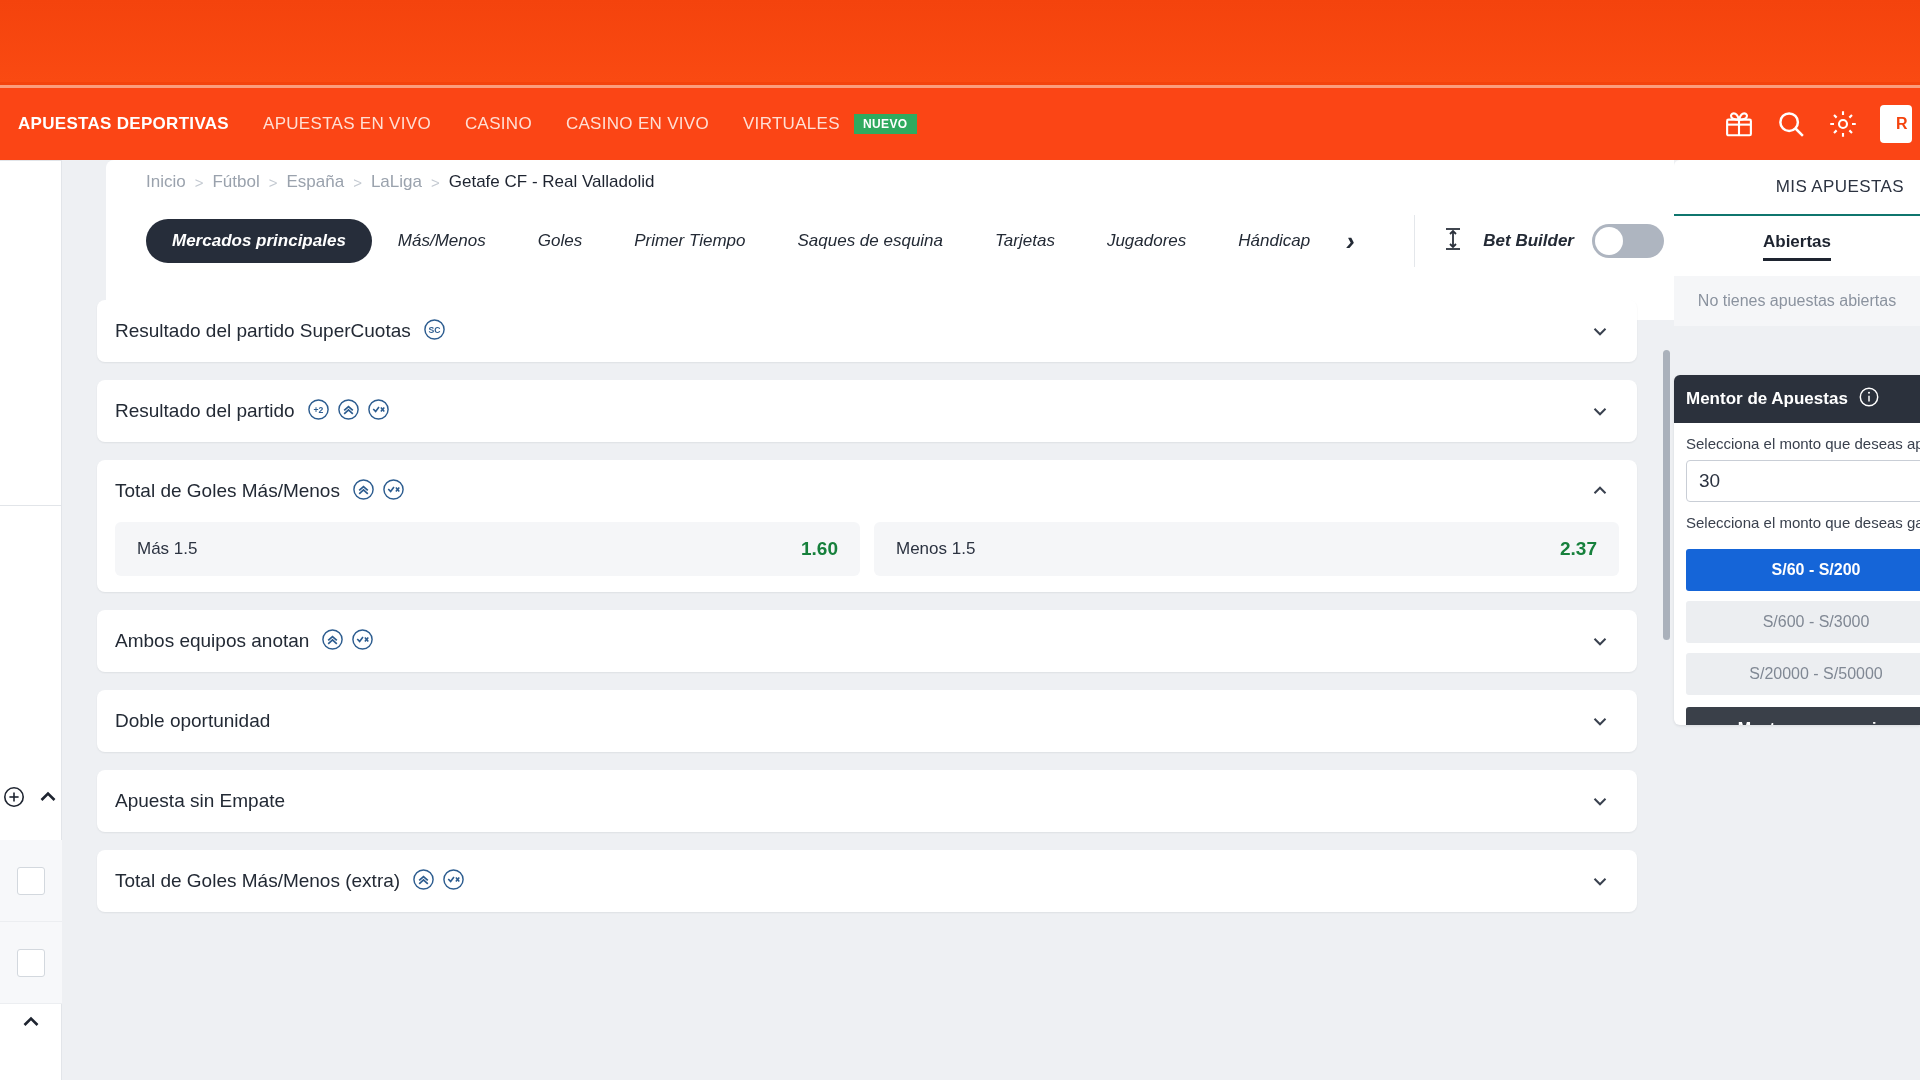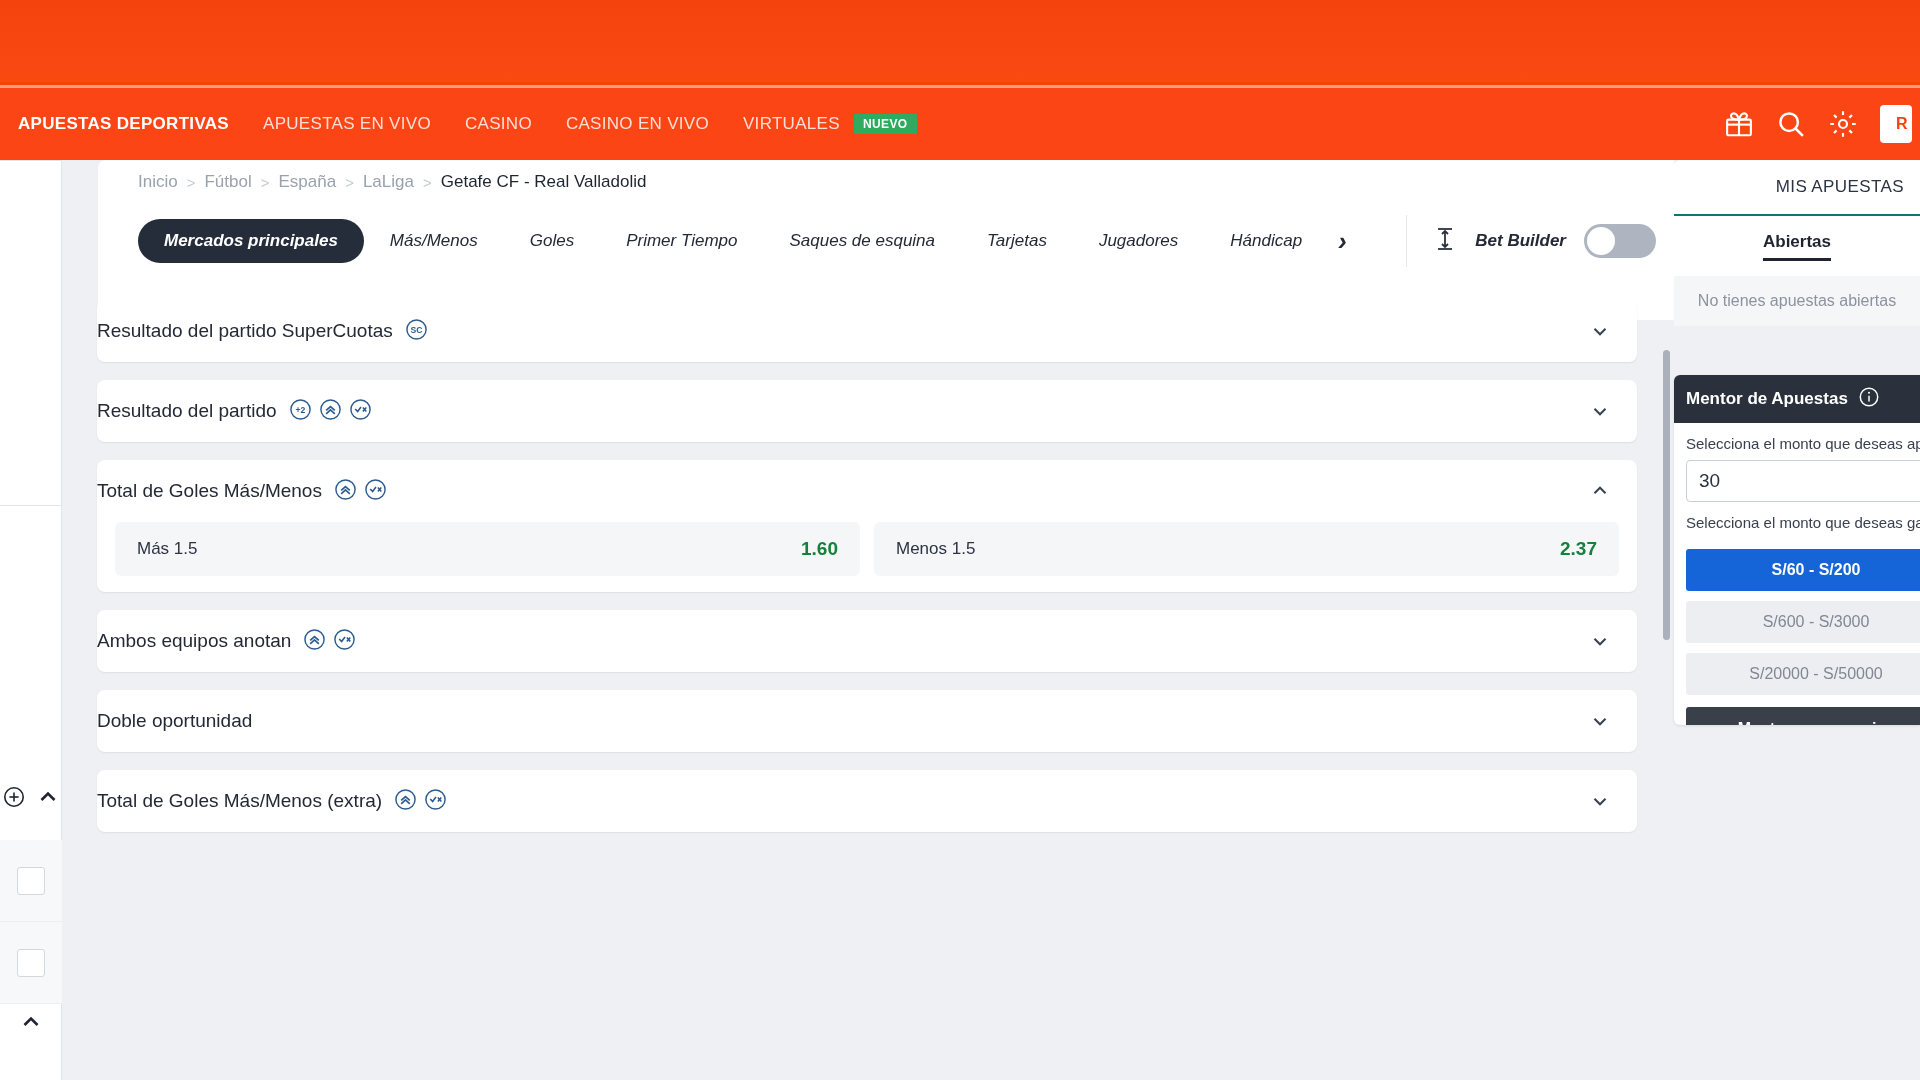--- a/index.html
+++ b/index.html
@@ -85,21 +85,21 @@
   }
 
   
   .content {
     position: absolute; left: 62px; top: 160px;
     width: 1612px; height: 920px;
     background: #eef0f3;
     overflow: hidden;
   }
   .content-card {
-    position: absolute; left: 36px; top: 0;
+    position: absolute; left: 44px; top: 0;
     width: 1605px; background: #ffffff;
     border-radius: 8px 8px 0 0;
     min-height: 160px;
   }
 
   .breadcrumb {
     position: absolute; left: 40px; top: 12px;
     display: flex; align-items: center; gap: 9px;
     font-size: 17px;
   }
@@ -156,21 +156,21 @@
   .market {
     position: relative;
     margin: 0 35px 18px 35px;
     width: 1540px;
     background: #ffffff;
     border-radius: 8px;
     box-shadow: 0 1px 2px rgba(20,25,35,.07);
   }
   .market-head {
     height: 62px; display: flex; align-items: center;
-    padding: 0 26px 0 0; cursor: pointer;
+    padding: 0 26px 0 18px; cursor: pointer;
   }
   .market-title {
     font-size: 19px; color: #232a35;
   }
   .market-icons { display: flex; align-items: center; gap: 7px; margin-left: 12px; }
   .chev-glyph {
     margin-left: auto; width: 22px; height: 22px;
     color: #39414f;
   }
   .market-body {
@@ -534,20 +534,30 @@
     <div class="market-head">
       <span class="market-title">Doble oportunidad</span>
       <span class="chev-glyph">
         <svg width="22" height="22" viewBox="0 0 24 24" fill="none" stroke="#39414f" stroke-width="2.2">
           <polyline points="6,9.5 12,15.5 18,9.5"></polyline>
         </svg>
       </span>
     </div>
   </div>
 
+  <div class="market">
+    <div class="market-head">
+      <span class="market-title">Apuesta sin Empate</span>
+      <span class="chev-glyph">
+        <svg width="22" height="22" viewBox="0 0 24 24" fill="none" stroke="#39414f" stroke-width="2.2">
+          <polyline points="6,9.5 12,15.5 18,9.5"></polyline>
+        </svg>
+      </span>
+    </div>
+  </div>
 
   <div class="market">
     <div class="market-head">
       <span class="market-title">Total de Goles Más/Menos (extra)</span>
       <span class="market-icons">
         <span>
           <svg width="23" height="23" viewBox="0 0 24 24" fill="none" stroke="#2c5c8f" stroke-width="1.5">
             <circle cx="12" cy="12" r="10"></circle>
             <polyline points="7.5,13 12,9 16.5,13" stroke-width="1.8"></polyline>
             <polyline points="7.5,16.5 12,12.5 16.5,16.5" stroke-width="1.8"></polyline>

